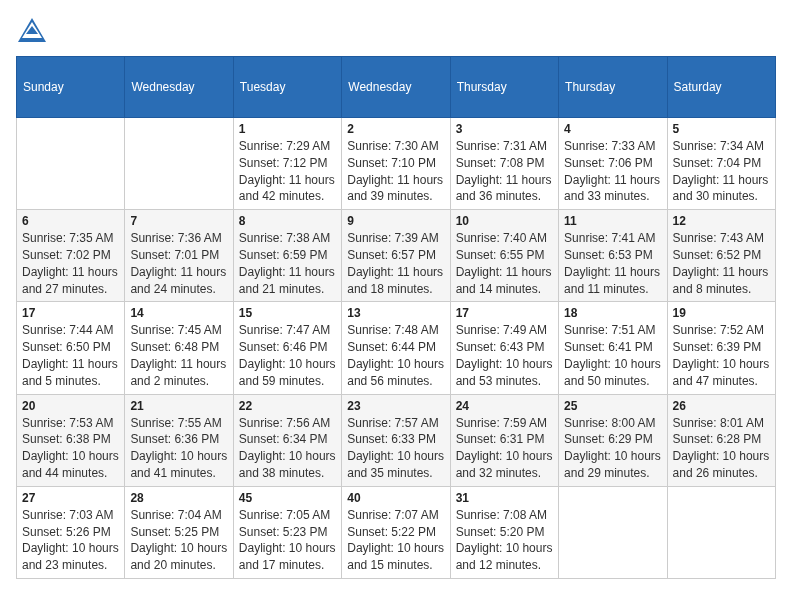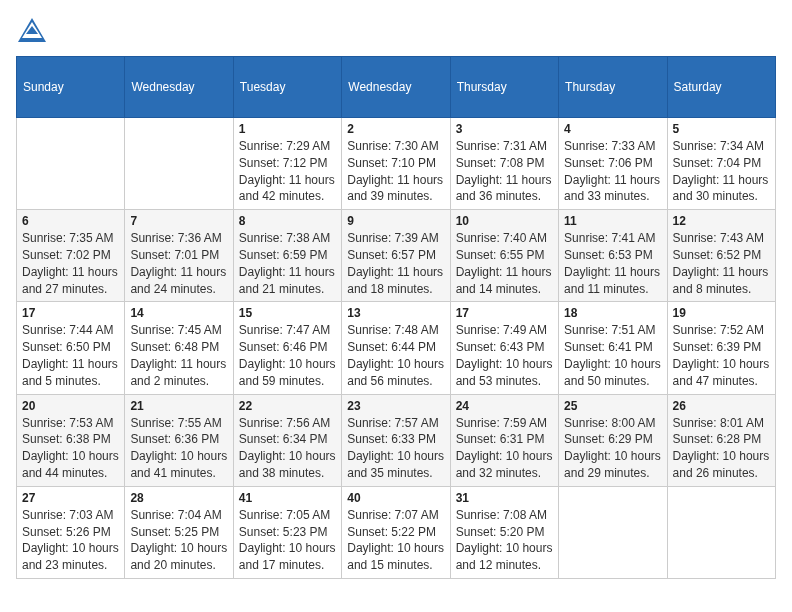--- a/index.html
+++ b/index.html
@@ -246,21 +246,21 @@
       <tr>
         <td>
           <span class="day-num">27</span>
           <div class="day-info">Sunrise: 7:03 AM<br>Sunset: 5:26 PM<br>Daylight: 10 hours and 23 minutes.</div>
         </td>
         <td>
           <span class="day-num">28</span>
           <div class="day-info">Sunrise: 7:04 AM<br>Sunset: 5:25 PM<br>Daylight: 10 hours and 20 minutes.</div>
         </td>
         <td>
-          <span class="day-num">41</span>
+          <span class="day-num">45</span>
           <div class="day-info">Sunrise: 7:05 AM<br>Sunset: 5:23 PM<br>Daylight: 10 hours and 17 minutes.</div>
         </td>
         <td>
           <span class="day-num">40</span>
           <div class="day-info">Sunrise: 7:07 AM<br>Sunset: 5:22 PM<br>Daylight: 10 hours and 15 minutes.</div>
         </td>
         <td>
           <span class="day-num">31</span>
           <div class="day-info">Sunrise: 7:08 AM<br>Sunset: 5:20 PM<br>Daylight: 10 hours and 12 minutes.</div>
         </td>

